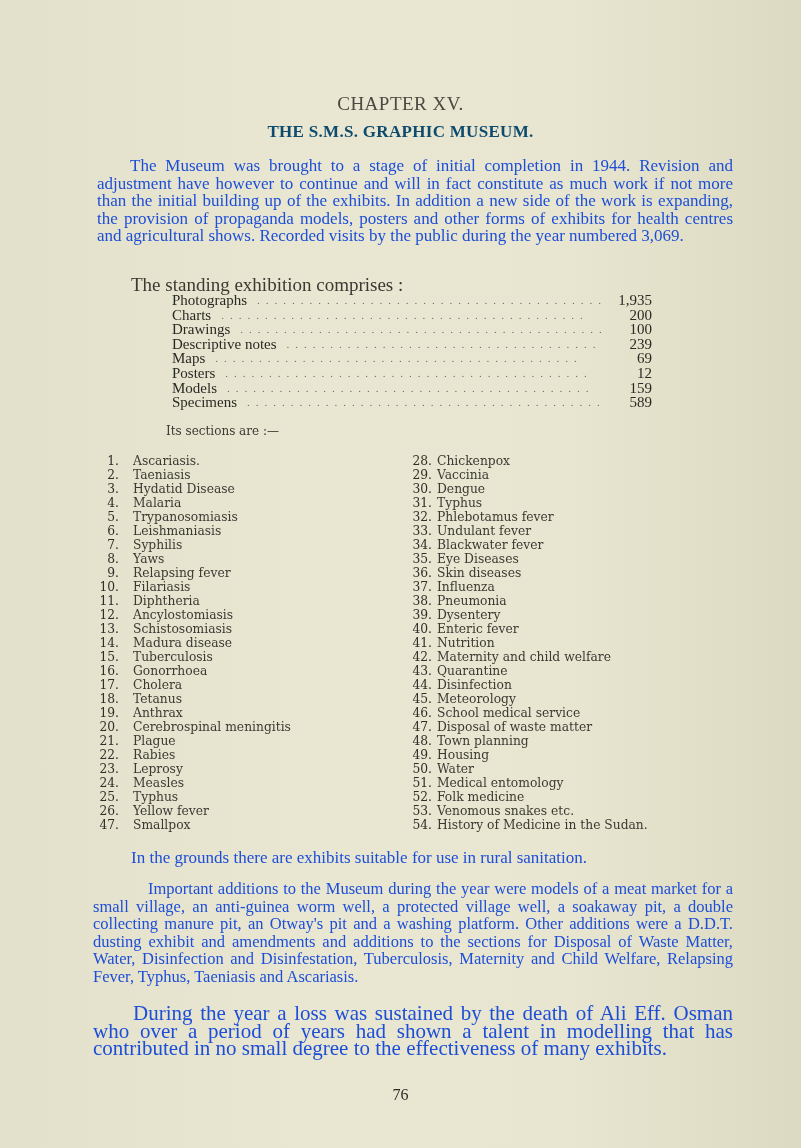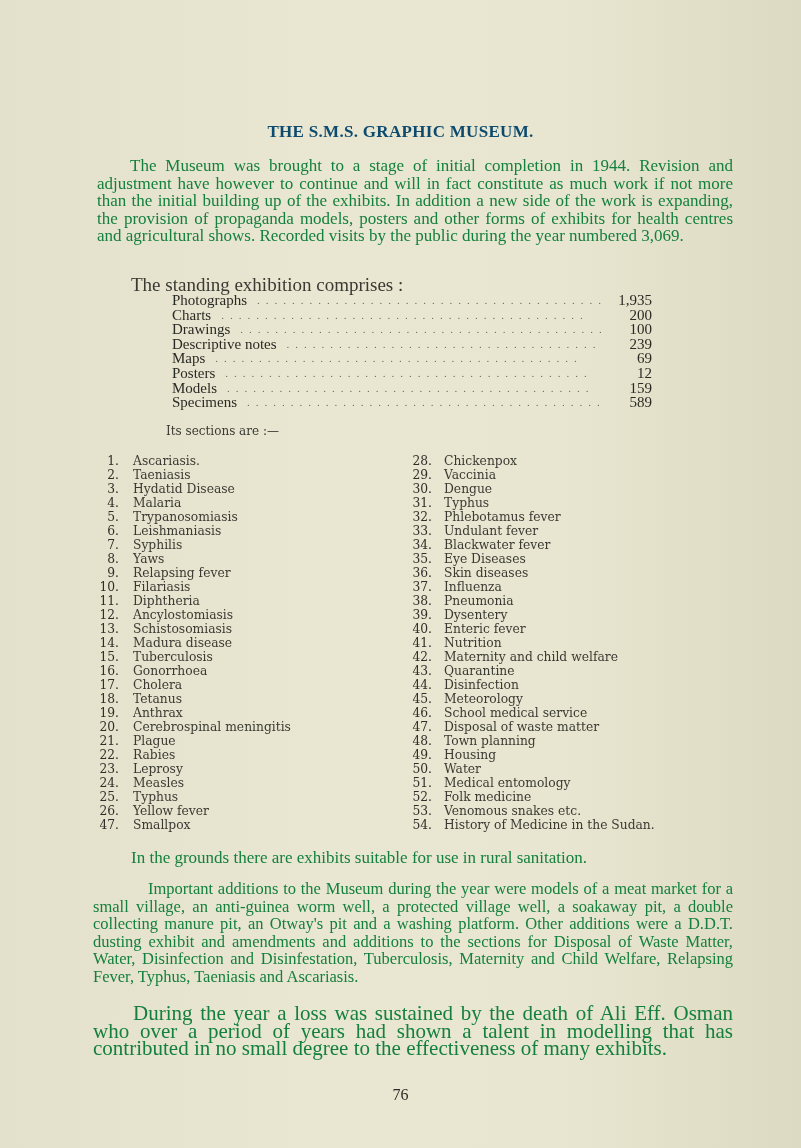--- a/index.html
+++ b/index.html
@@ -15,46 +15,47 @@
   .chapter {
     position: absolute; top: 93px; left: 0; width: 801px; text-align: center;
     font-size: 19px; color: #4a4a42; letter-spacing: 0.5px;
   }
   .title {
     position: absolute; top: 122px; left: 0; width: 801px; text-align: center;
     font-size: 17px; font-weight: bold; color: #0c4a6e; letter-spacing: 0.3px;
   }
   .para {
     position: absolute; left: 97px; width: 636px;
-    font-size: 17px; line-height: 17.6px; text-align: justify; color: #15803d;
+    font-size: 17px; line-height: 17.6px; text-align: justify; color: #1d4ed8;
   }
   .para .indent { display: inline-block; width: 33px; }
   .p1 { top: 157px; }
   .intro { position: absolute; left: 131px; top: 274px; font-size: 19px; color: #3a3a33; }
   .exhibits { position: absolute; left: 172px; top: 293px; width: 480px; font-size: 15px; }
   .exh-row { display: flex; height: 14.6px; line-height: 14.6px; }
   .exh-label { white-space: nowrap; }
   .exh-dots { flex: 1; overflow: hidden; white-space: nowrap; color: #6a6a60; letter-spacing: 6px; padding-left: 10px; font-size: 11px; }
   .exh-val { width: 50px; text-align: right; }
   .sections-hdr { position: absolute; left: 131px; top: 424px; font-family: "DejaVu Serif", serif; font-size: 12px; color: #3a3a33; margin-left: 35px; }
   .col { position: absolute; font-family: "DejaVu Serif", serif; font-size: 12.3px; color: #3a3a33; }
   .col-left { left: 93px; top: 454px; }
   .col-right { left: 410px; top: 454px; }
   .sec-row { display: flex; height: 14px; line-height: 14px; white-space: nowrap; }
   .sec-num { width: 26px; text-align: right; padding-right: 14px; color: #2f2f2a; }
-  .col-right .sec-num { width: 22px; padding-right: 12px; }
+  .col-right .sec-num { width: 22px; padding-right: 5px; }
   .p2 { top: 849px; left: 131px; width: 600px; }
   .p3 { top: 880px; left: 93px; width: 640px; font-size: 16.5px; line-height: 17.6px; }
   .p4 { top: 1005px; left: 93px; width: 640px; font-size: 21px; line-height: 17.6px; }
   .pagenum { position: absolute; top: 1086px; left: 0; width: 801px; text-align: center; font-size: 16px; color: #2e2e28; }
 </style>
 </head>
 <body>
 
 <div class="page">
+  <div class="chapter">CHAPTER XV.</div>
   <div class="title">THE S.M.S. GRAPHIC MUSEUM.</div>
 
   <div class="para p1"><span class="indent"></span><span>The Museum was brought to a stage of initial completion in 1944. Revision and adjustment have however to continue and will in fact constitute as much work if not more than the initial building up of the exhibits. In addition a new side of the work is expanding, the provision of propaganda models, posters and other forms of exhibits for health centres and agricultural shows. Recorded visits by the public during the year numbered 3,069.</span></div>
 
   <div class="intro">The standing exhibition comprises :</div>
 
   <div class="exhibits">
     <div class="exh-row">
         <span class="exh-label">Photographs</span>
         <span class="exh-dots">..........................................</span>

